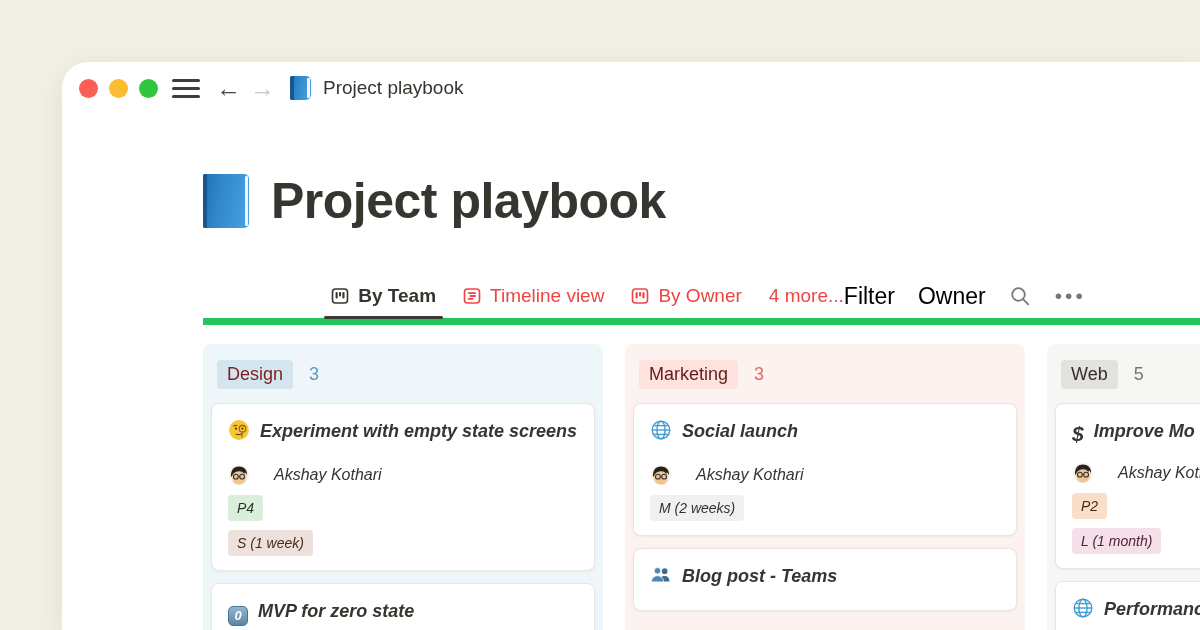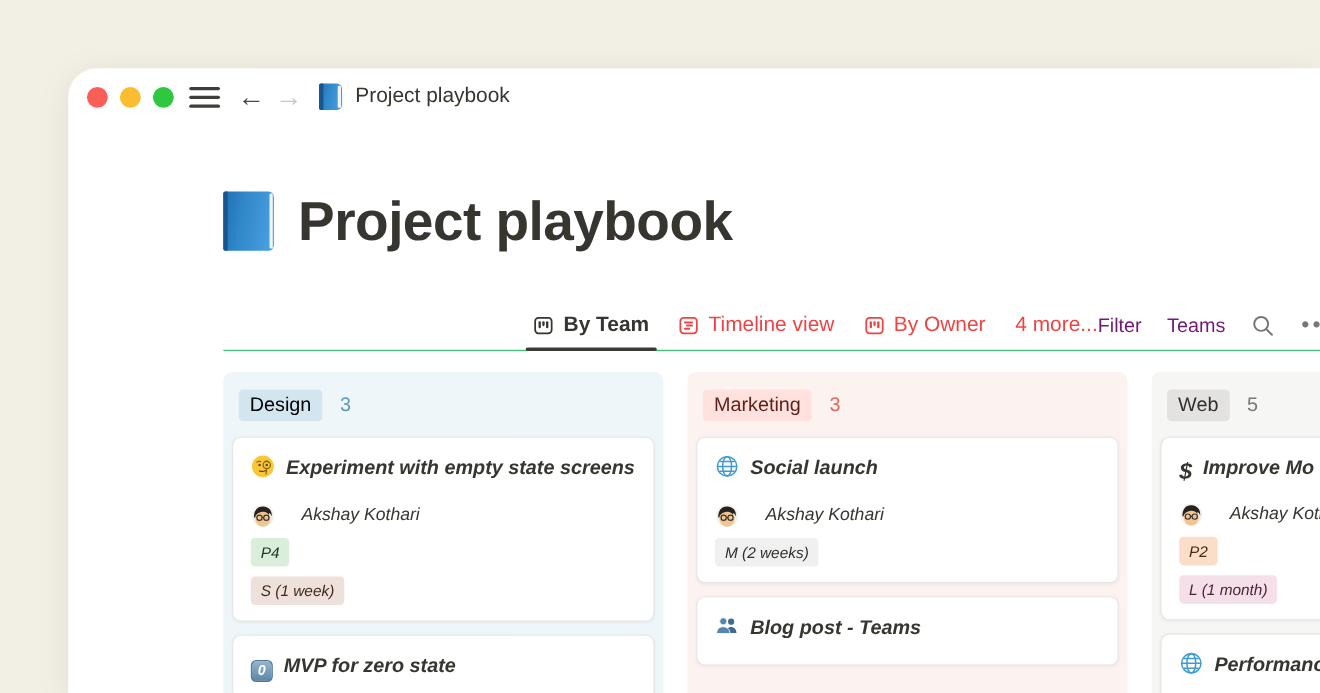--- a/index.html
+++ b/index.html
@@ -33,39 +33,39 @@
     background:#eef4f9;border-radius:1px;}
   .book-sm{width:21px;height:24px;margin-left:15px;}
   .book-lg{width:46px;height:54px;}
 
   
   .heading{margin:58px 0 0 141px;display:flex;align-items:center;}
   .heading h1{margin:0 0 0 22px;font-size:50px;font-weight:700;color:#37352f;letter-spacing:-.5px;}
 
   
   .tabsrow{margin:44px 0 0 141px;height:44px;display:flex;align-items:center;
-    justify-content:flex-end;border-bottom:1px solid #22c55e;position:relative;}
+    justify-content:center;border-bottom:7px solid #22c55e;position:relative;}
   .tabs{display:flex;align-items:center;gap:27px;height:100%;}
   .tab{display:flex;align-items:center;gap:9px;font-size:19px;color:#ef4444;
     height:100%;position:relative;cursor:pointer;white-space:nowrap;}
   .tab svg{flex:0 0 auto;}
   .tab.active{color:#37352f;font-weight:700;}
   .tab.active::after{content:"";position:absolute;left:-7px;right:-7px;bottom:-1px;
     height:3px;background:#3b3a36;border-radius:2px;}
   .controls{display:flex;align-items:center;gap:23px;margin-right:-14px;}
-  .controls .ctl{font-size:18px;color:#701a75;cursor:pointer;}
+  .controls .ctl{font-size:23px;color:#000000;cursor:pointer;}
   .dots{font-size:21px;letter-spacing:3px;color:#787774;white-space:nowrap;cursor:pointer;}
 
   
   .board{margin:19px 0 0 141px;display:flex;gap:22px;align-items:flex-start;height:277px;}
   .col{width:400px;min-width:400px;height:520px;border-radius:8px;padding:8px;box-sizing:border-box;}
   .col-blue{background:#eff6fa}.col-red{background:#fcf3f1}.col-gray{background:#f6f6f4}
   .col-head{margin:8px 6px 14px;display:flex;align-items:center;gap:16px;}
   .pill{font-size:18px;padding:3px 10px;border-radius:4px;line-height:23px;}
-  .pill-blue{background:#d3e5ef;color:#000000}
+  .pill-blue{background:#d3e5ef;color:#7f1d1d}
   .pill-red{background:#ffe2dd;color:#5f1f19}
   .pill-gray{background:#e3e2e0;color:#32302c}
   .count{font-size:18px;}
   .c-blue{color:#5e9bbd}.c-red{color:#e3695c}.c-gray{color:#787774}
 
   .card{background:#fff;border:1px solid #e7e6e4;border-radius:8px;
     box-shadow:0 1px 3px rgba(0,0,0,.05);padding:12px 16px 14px;margin-bottom:12px;cursor:pointer;font-style:italic;}
   .card-title{font-size:18px;line-height:31px;font-weight:700;color:#37352f;}
   .card-title .ic{display:inline-block;vertical-align:-4px;margin-right:10px;}
   .dollar-ic{font-size:21px;font-weight:700;color:#37352f;margin-right:12px;vertical-align:0;}
@@ -138,21 +138,21 @@
             <rect x="11.4" y="5" width="2.1" height="6.5" rx="1" fill="currentColor"></rect>
           </svg>
         <span>By Owner</span>
       </div>
       <div class="tab">
         <span>4 more...</span>
       </div>
     </div>
     <div class="controls">
       <span class="ctl">Filter</span>
-      <span class="ctl">Teams</span>
+      <span class="ctl">Owner</span>
       <svg width="23" height="23" viewBox="0 0 23 23" style="cursor:pointer">
           <circle cx="9.5" cy="9.5" r="6.3" fill="none" stroke="#787774" stroke-width="1.8"></circle>
           <line x1="14.3" y1="14.3" x2="19.3" y2="19.3" stroke="#787774" stroke-width="1.8" stroke-linecap="round"></line>
         </svg>
       <span class="dots">•••</span>
     </div>
   </div>
 
   <div class="board">
 

